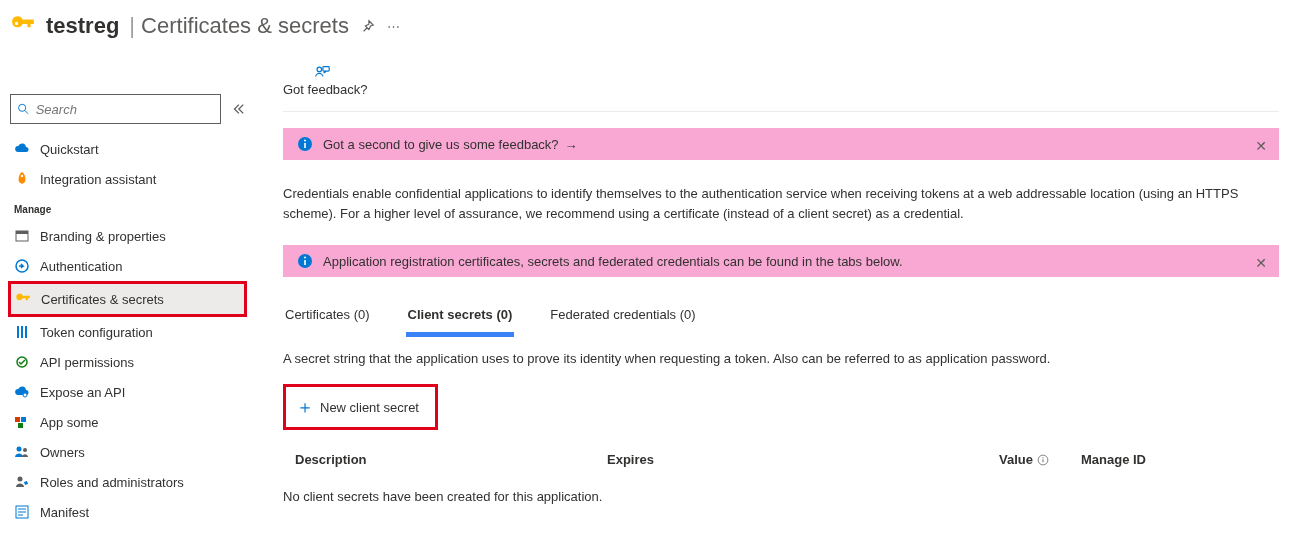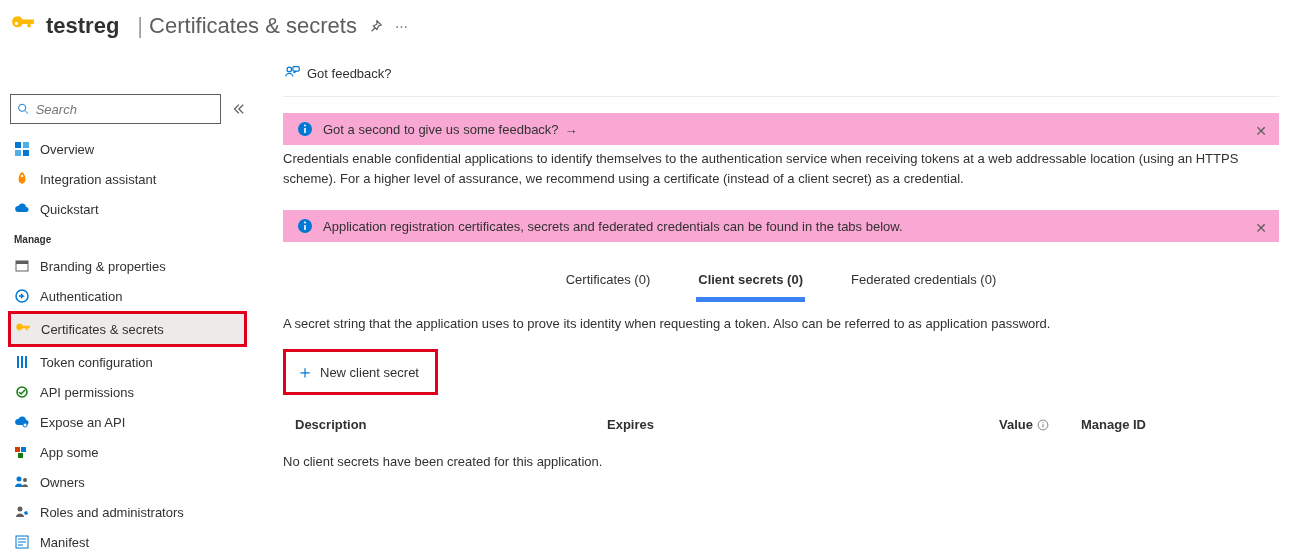--- a/index.html
+++ b/index.html
@@ -1,51 +1,51 @@
 <!DOCTYPE html>
 <html><head>
 <meta charset="utf-8">
 <style>
 * { box-sizing: border-box; margin: 0; padding: 0; }
 body { font-family: "Segoe UI", Arial, sans-serif; font-size: 13px; color: #323130; background: #fff; }
 
 .page-header { display: flex; align-items: center; padding: 12px 10px 18px; }
 .page-header .key-icon { width: 28px; height: 28px; margin-right: 8px; }
-.page-header .title { font-size: 22px; font-weight: 600; margin-right: 12px; }
+.page-header .title { font-size: 22px; font-weight: 600; margin-right: 4px; }
 .page-header .subtitle { font-size: 22px; color: #605e5c; font-weight: 400; }
 .page-header .divider { color: #a19f9d; margin: 0 6px; font-size: 22px; font-weight: 300; }
 .page-header .pin, .page-header .dots { margin-left: 12px; color: #605e5c; cursor: pointer; }
 
 .layout { display: flex; }
 .sidebar { width: 255px; flex: 0 0 255px; padding: 0 10px; margin-top: 36px; }
 .search-row { display: flex; align-items: center; margin-bottom: 10px; }
 .search-box { display: flex; align-items: center; border: 1px solid #605e5c; padding: 4px 6px; width: 212px; height: 30px; }
 .search-box input { border: none; outline: none; font-size: 13px; width: 100%; font-style: italic; color: #605e5c; }
 .collapse-chevron { margin-left: 10px; color: #605e5c; cursor: pointer; }
 
 .nav-group-title { font-size: 10px; font-weight: 600; padding: 10px 0 6px 4px; }
 .nav-item { display: flex; align-items: center; padding: 7px 4px; cursor: pointer; color: #323130; }
 .nav-item.active { background: #edebe9; }
 .nav-item .icon { width: 16px; height: 16px; margin-right: 10px; display: flex; align-items: center; justify-content: center; }
 .nav-item.indent { padding-left: 4px; }
 .red-box-nav { border: 3px solid #e1001b; margin-left: -2px; margin-right: -2px; }
 
 .main { flex: 1; padding: 0 12px 20px 28px; }
 .toolbar { display: flex; align-items: center; padding: 6px 0 14px; border-bottom: 1px solid #edebe9; }
-.toolbar .feedback-link { display: flex; align-items: center; color: #323130; cursor: pointer; }
+.toolbar .feedback-link { display: flex; align-items: center; color: #323130; cursor: pointer; flex-direction: column; }
 .toolbar .feedback-link svg { margin-right: 6px; }
 
 .info-banner { background: #f9a8d4; display: flex; align-items: center; padding: 8px 14px; margin-top: 16px; position: relative; }
 .info-banner .info-icon { margin-right: 10px; flex: 0 0 auto; }
 .info-banner .close-x { position: absolute; right: 12px; top: 10px; color: #605e5c; cursor: pointer; font-size: 14px; }
 .info-banner a.arrow { color: #323130; text-decoration: none; margin-left: 6px; }
 
-.description { margin: 4px 0 22px; line-height: 1.5; color: #323130; max-width: 980px; }
-
-.tabs { display: flex; gap: 44px; border-bottom: 0; margin-top: 6px; justify-content: center; }
+.description { margin: 24px 0 22px; line-height: 1.5; color: #323130; max-width: 980px; }
+
+.tabs { display: flex; gap: 34px; border-bottom: 0; margin-top: 6px; }
 .tab { padding: 10px 2px; cursor: pointer; color: #323130; }
 .tab.active { font-weight: 600; border-bottom: 5px solid #3b82f6; }
 
 .tab-description { margin: 14px 0 18px; color: #323130; }
 
 .new-secret-wrap { display: inline-block; border: 3px solid #e1001b; padding: 2px; }
 .new-secret-btn { display: inline-flex; align-items: center; padding: 6px 14px 6px 8px; cursor: pointer; color: #323130; }
 .new-secret-btn .plus { color: #0078d4; font-size: 18px; font-weight: 300; margin-right: 6px; }
 
 .table-header { display: flex; padding: 10px 12px; font-weight: 600; margin-top: 12px; gap: 32px; }
@@ -90,44 +90,33 @@
       <span class="collapse-chevron">
         <svg width="14" height="14" viewBox="0 0 16 16">
             <path fill="none" stroke="#605e5c" stroke-width="1.5" d="M9 3l-5 5 5 5M14 3l-5 5 5 5"></path>
           </svg>
       </span>
     </div>
 
     <div class="nav-item">
       <span class="icon">
           <svg width="16" height="16" viewBox="0 0 16 16">
-            <rect x="1" y="1" width="6" height="6" fill="#0078d4"></rect>
-            <rect x="9" y="1" width="6" height="6" fill="#50b0e8"></rect>
-            <rect x="1" y="9" width="6" height="6" fill="#50b0e8"></rect>
-            <rect x="9" y="9" width="6" height="6" fill="#0078d4"></rect>
-          </svg>
-        </span>
-      <span>Overview</span>
+            <path fill="#0078d4" d="M4 11a3 3 0 0 1 .3-6A4 4 0 0 1 12 6a2.5 2.5 0 0 1 0 5z"></path>
+          </svg>
+        </span>
+      <span>Quickstart</span>
     </div>
     <div class="nav-item">
       <span class="icon">
           <svg width="16" height="16" viewBox="0 0 16 16">
             <path fill="#ff8c00" d="M8 1c3 2 4 6 3 10l-3 2-3-2c-1-4 0-8 3-10z"></path>
             <circle cx="8" cy="5" r="1.2" fill="#fff"></circle>
           </svg>
         </span>
       <span>Integration assistant</span>
-    </div>
-    <div class="nav-item">
-      <span class="icon">
-          <svg width="16" height="16" viewBox="0 0 16 16">
-            <path fill="#0078d4" d="M4 11a3 3 0 0 1 .3-6A4 4 0 0 1 12 6a2.5 2.5 0 0 1 0 5z"></path>
-          </svg>
-        </span>
-      <span>Quickstart</span>
     </div>
 
     <div class="nav-group-title">Manage</div>
 
     <div class="nav-item indent">
       <span class="icon">
           <svg width="16" height="16" viewBox="0 0 16 16">
             <rect x="2" y="3" width="12" height="10" fill="none" stroke="#605e5c"></rect>
             <rect x="2" y="3" width="12" height="3" fill="#605e5c"></rect>
           </svg>

